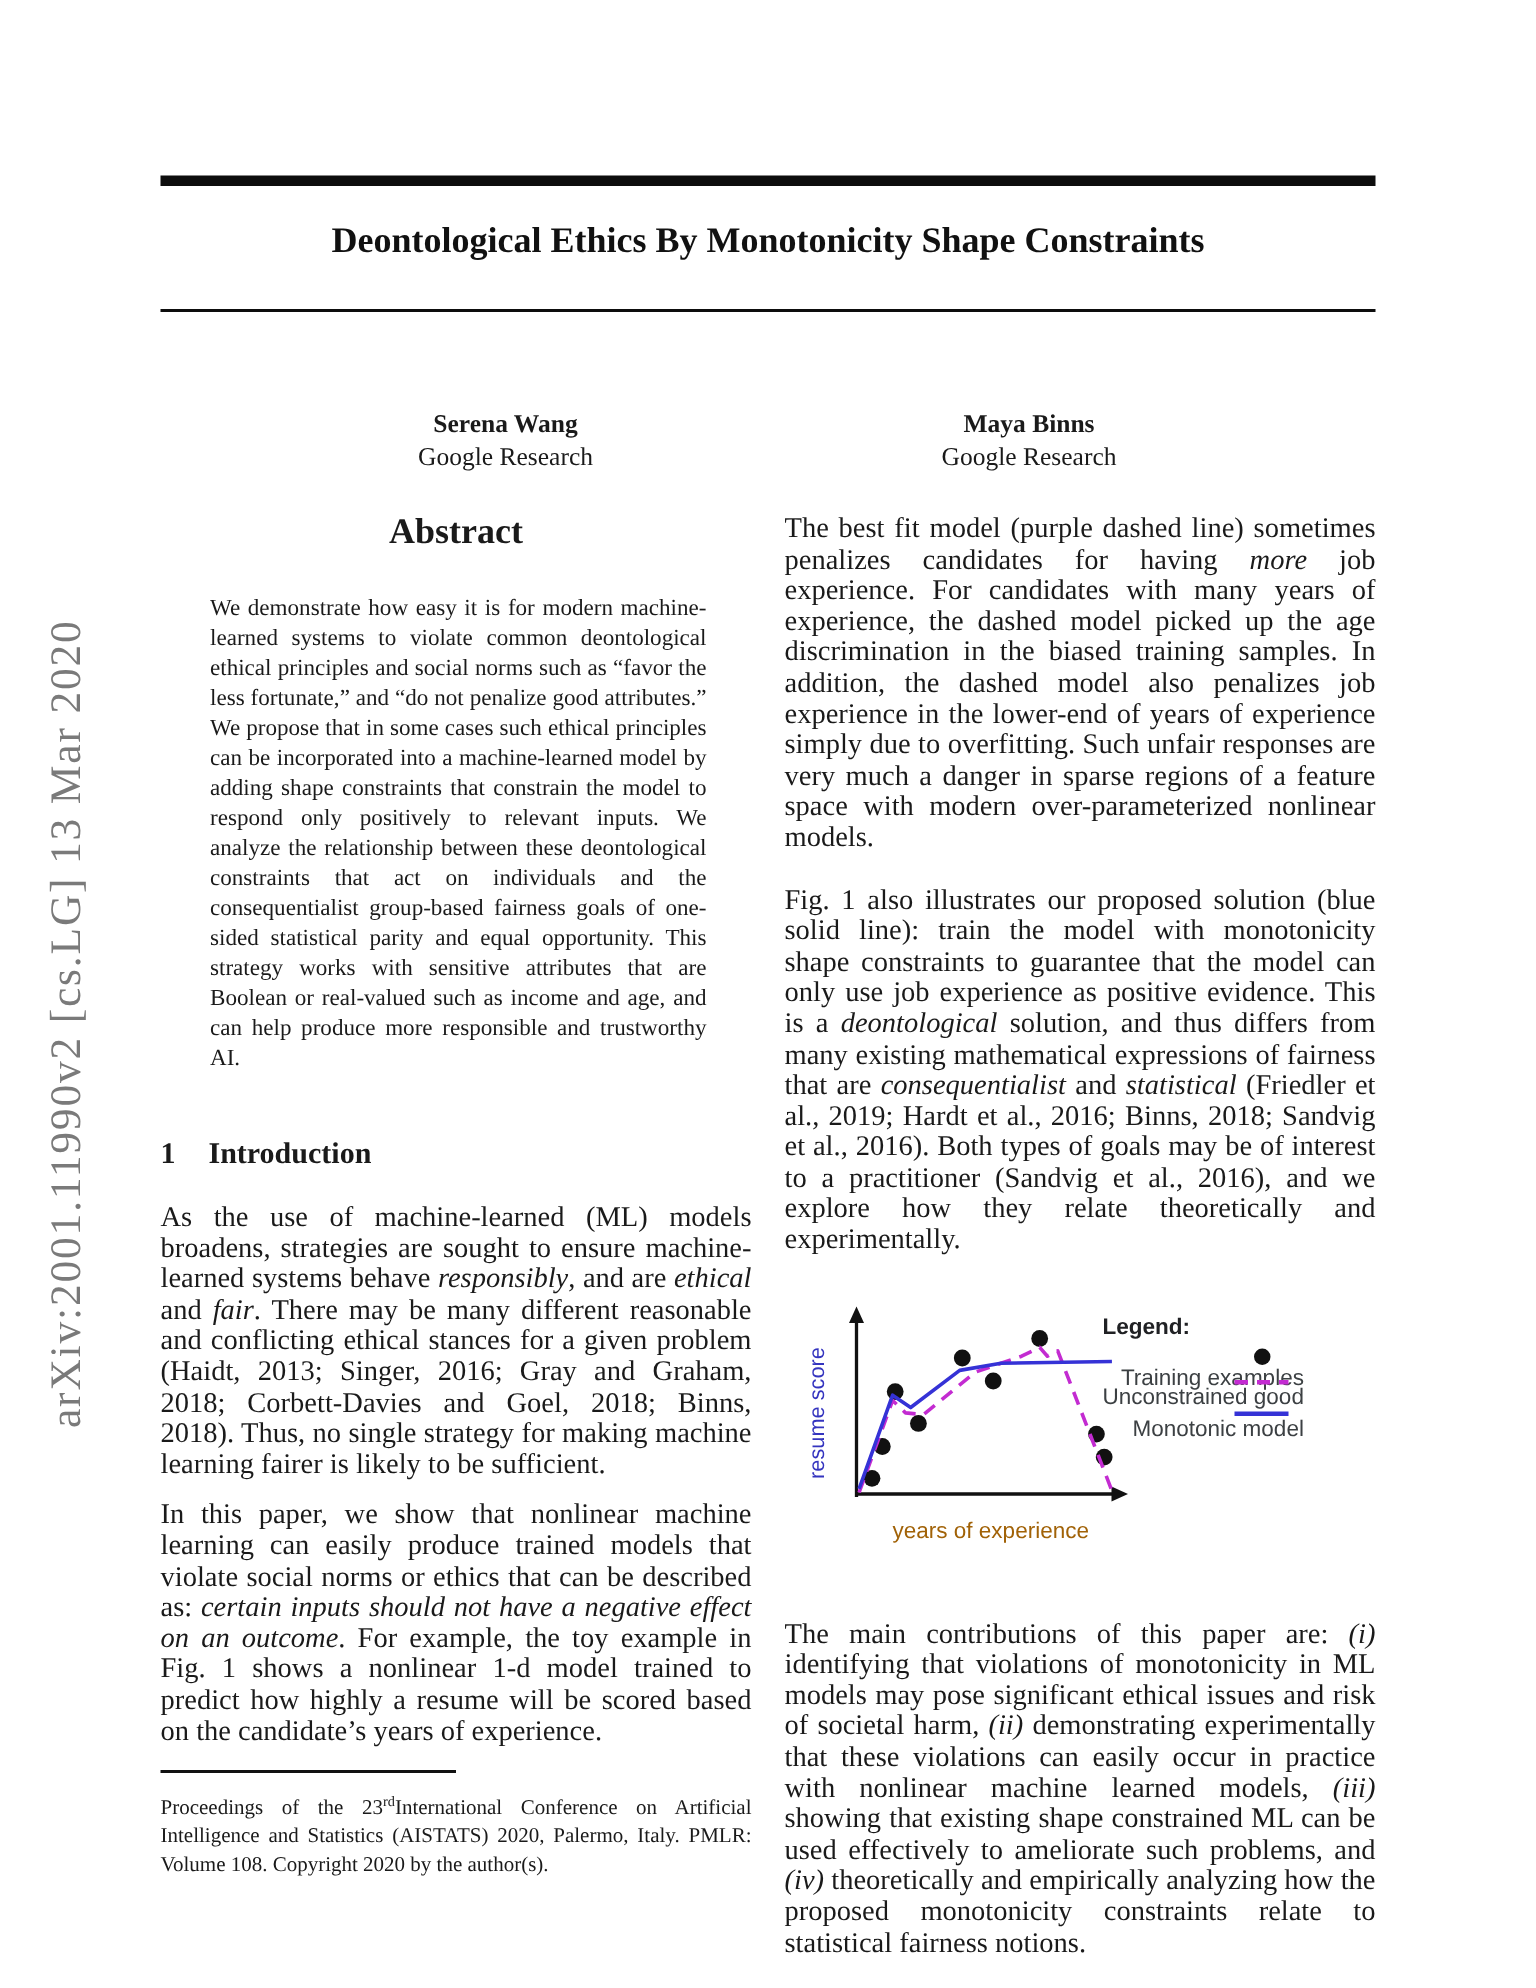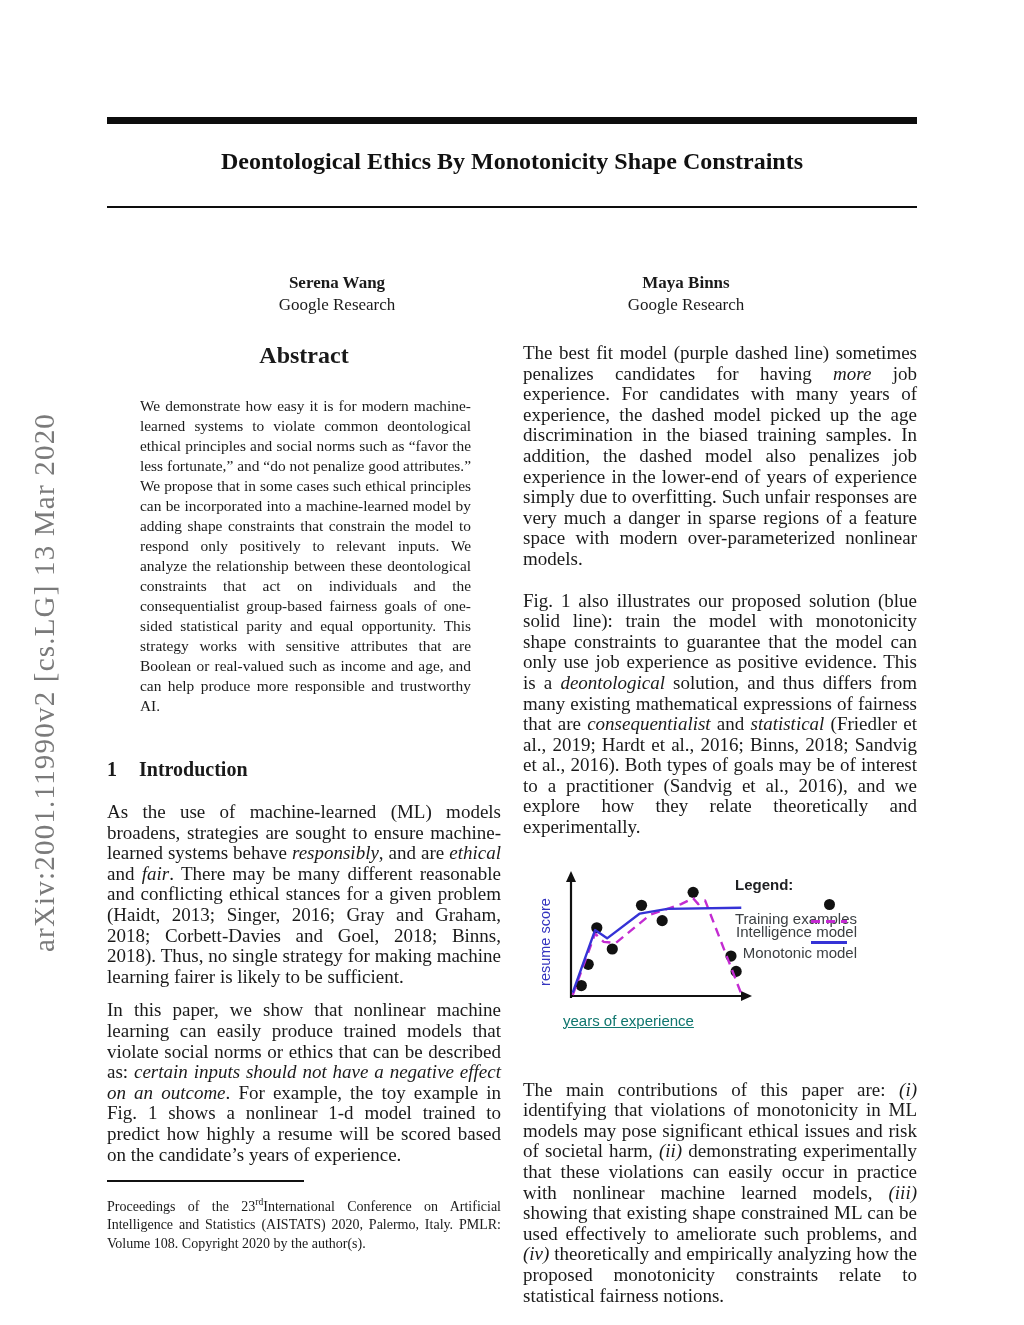--- a/index.html
+++ b/index.html
@@ -29,22 +29,22 @@
   .p-gap1{margin-top:21px !important;} .p-gap2{margin-top:13px !important;}
   sup{font-size:68%;}
   
   .fnrule{margin-top:15px;width:197px;height:2px;background:#111;}
   .footnote{margin-top:11px !important;font-size:14px !important;line-height:18.6px !important;}
   
   .figure{position:relative;margin-top:26px;height:172px;}
   .ylab{position:absolute;left:22px;top:78px;transform:translate(-50%,-50%) rotate(-90deg);
         font-family:"Liberation Sans",sans-serif;font-size:14.5px;color:#3434bf;white-space:nowrap;}
   .plot{position:absolute;left:32px;top:0px;}
-  .xlab{position:absolute;left:40px;top:148px;width:195px;
-        font-family:"Liberation Sans",sans-serif;font-size:15px;color:#0f766e;text-decoration:underline;}
+  .xlab{position:absolute;left:40px;top:148px;width:195px;text-align:center;
+        font-family:"Liberation Sans",sans-serif;font-size:15px;color:#a16207;}
   .legend{position:absolute;left:212px;top:12px;font-family:"Liberation Sans",sans-serif;}
   .leg-title{font-size:15px;font-weight:bold;color:#202124;}
   .leg-item{display:flex;align-items:flex-end;margin-top:6px;height:15px;flex-direction:column;}
   .leg-item:first-of-type{margin-top:17px;}
   .sw{width:36px;display:flex;justify-content:center;align-items:center;margin-right:10px;flex:none;}
   .sw-dot{width:11px;height:11px;border-radius:50%;background:#111;}
   .sw-dash{width:36px;height:3px;
            background:repeating-linear-gradient(90deg,#c32bd1 0 9px,transparent 9px 15px);}
   .sw-line{width:36px;height:3px;background:#3532d6;}
   .leg-lab{font-size:15px;color:#3c4043;white-space:nowrap;}
@@ -114,21 +114,21 @@
         <div class="leg-item">
           <span class="sw">
               <span class="sw-dot"></span>
             </span>
           <span class="leg-lab">Training examples</span>
         </div>
         <div class="leg-item">
           <span class="sw">
               <span class="sw-dash"></span>
             </span>
-          <span class="leg-lab">Intelligence model</span>
+          <span class="leg-lab">Unconstrained good</span>
         </div>
         <div class="leg-item">
           <span class="sw">
               <span class="sw-line"></span>
             </span>
           <span class="leg-lab">Monotonic model</span>
         </div>
       </div>
     </div>
 

